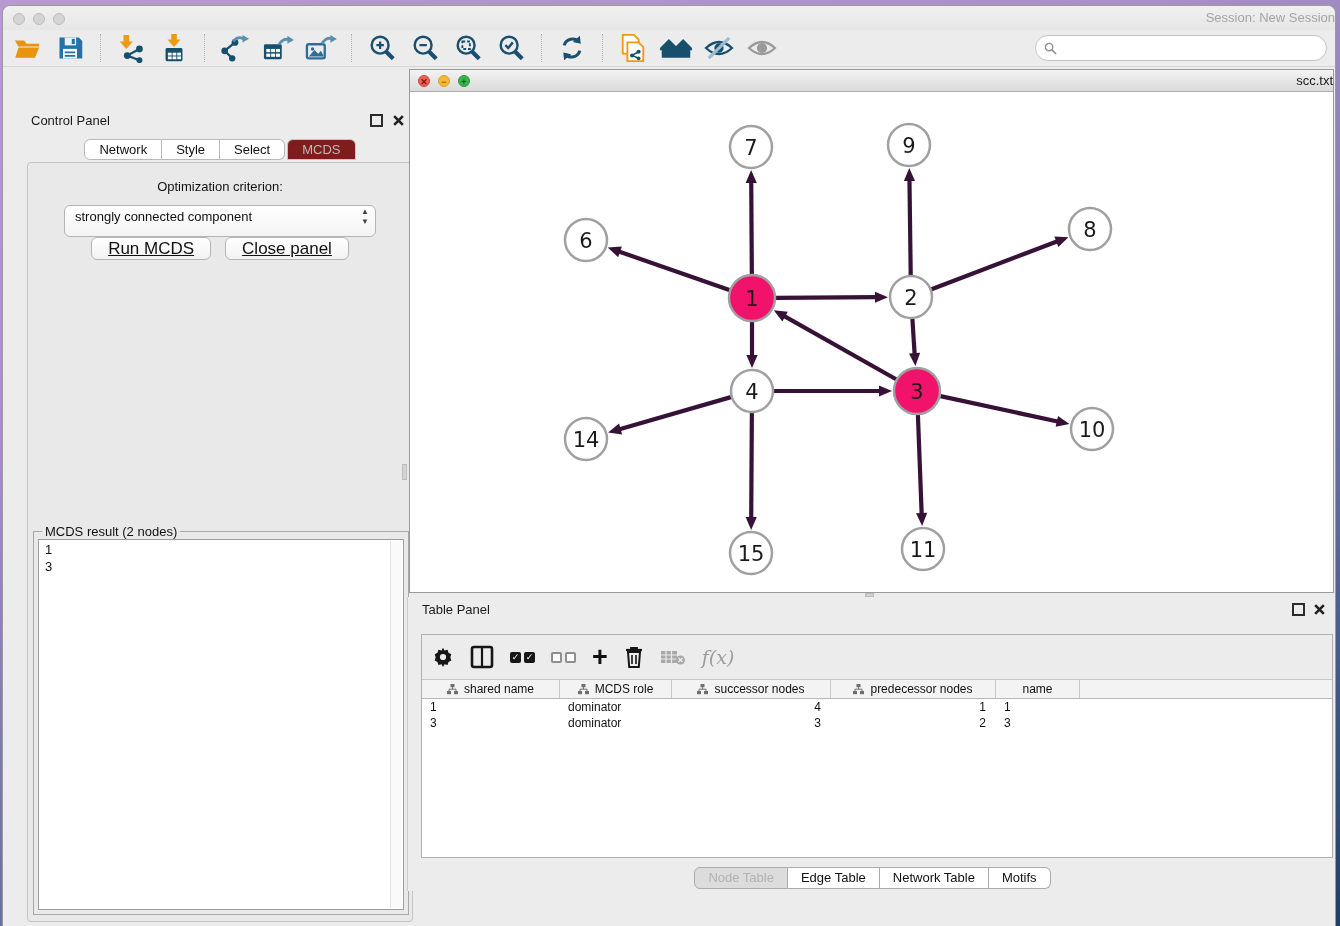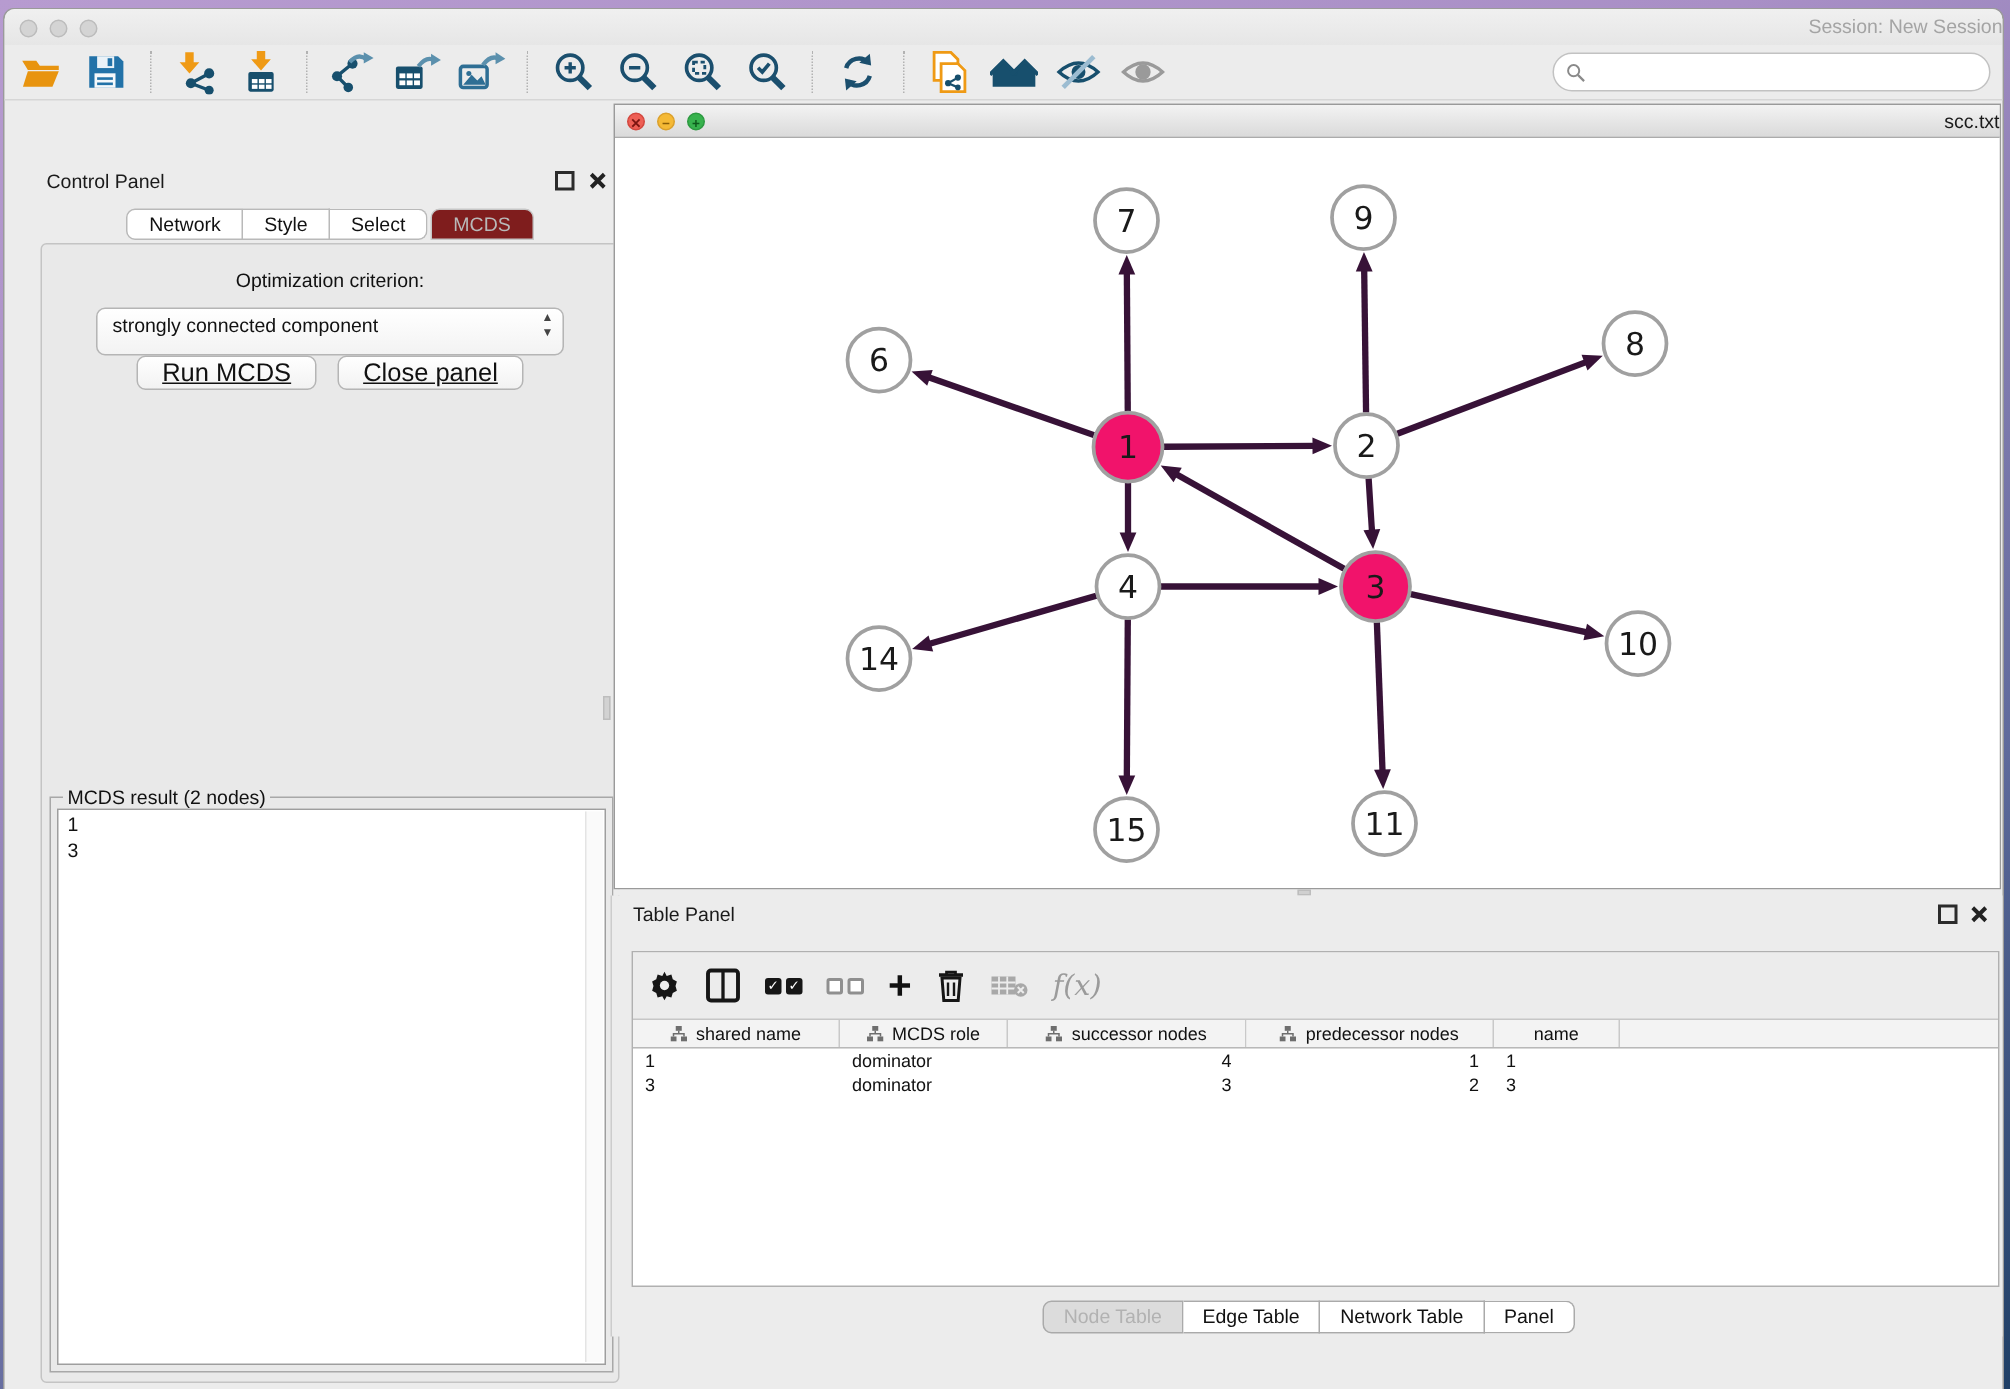--- a/index.html
+++ b/index.html
@@ -484,21 +484,21 @@
             <div class="td-cell td-right" style="width: 159px;">3</div>
             <div class="td-cell td-right" style="width: 165px;">2</div>
             <div class="td-cell td-left" style="width: 84px;">3</div>
           </div>
         </div>
     </div>
     <div class="tp-tabs">
         <div class="tp-tab active">Node Table</div>
         <div class="tp-tab">Edge Table</div>
         <div class="tp-tab">Network Table</div>
-        <div class="tp-tab">Panel</div>
+        <div class="tp-tab">Motifs</div>
       </div>
   </div>
 
   <div class="statusbar">
     <span class="list-btn">
       <svg width="18" height="15" viewBox="0 0 18 15">
           <path d="M1 2.5 h2 M5 2.5 h12 M1 7.5 h2 M5 7.5 h12 M1 12.5 h2 M5 12.5 h12" stroke="#161616" stroke-width="2.4" stroke-dasharray="none"></path>
         </svg>
     </span>
     <span class="memory-btn">

